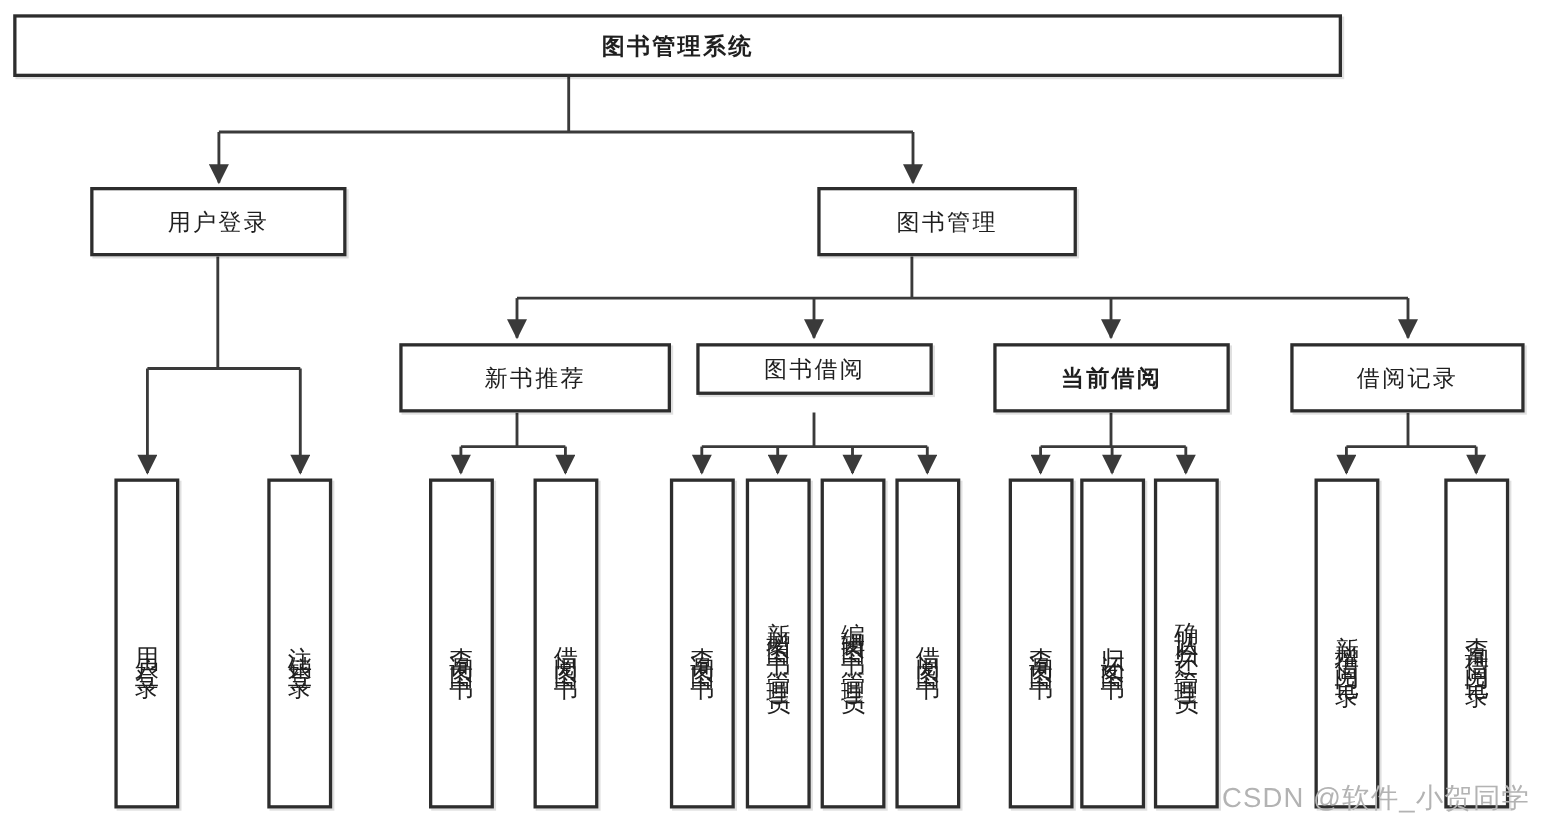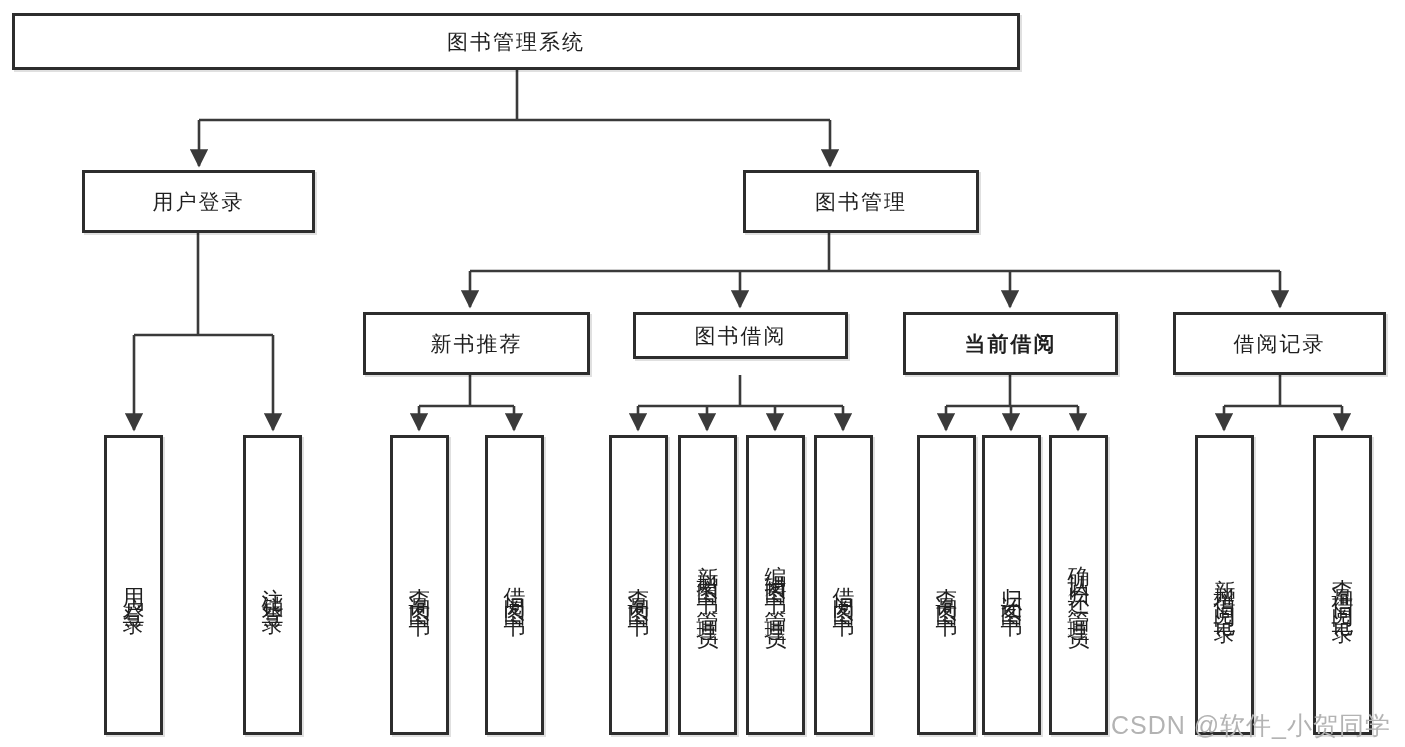--- a/index.html
+++ b/index.html
@@ -77,26 +77,26 @@
     <path d="M946 406 V430" marker-end="url(#arrow)"></path>
     <path d="M1011 406 V430" marker-end="url(#arrow)"></path>
     <path d="M1078 406 V430" marker-end="url(#arrow)"></path>
 
     <path d="M1280 375 V406"></path>
     <path d="M1224 406 H1342"></path>
     <path d="M1224 406 V430" marker-end="url(#arrow)"></path>
     <path d="M1342 406 V430" marker-end="url(#arrow)"></path>
   </svg>
 
-  <div class="node" style="left:12px;top:13px;width:1008px;height:57px;">图书管理系统</div>
+  <div class="node" style="left:12px;top:13px;width:1208px;height:57px;font-weight:bold;">图书管理系统</div>
 
   <div class="node" style="left:82px;top:170px;width:233px;height:63px;">用户登录</div>
   <div class="node" style="left:711px;top:170px;width:236px;height:63px;margin-left:32px;">图书管理</div>
 
-  <div class="node" style="left:363px;top:312px;width:227px;height:63px;">新书推荐</div>
+  <div class="node" style="left:363px;top:312px;width:247px;height:63px;">新书推荐</div>
   <div class="node" style="left:633px;top:312px;width:215px;height:47px;">图书借阅</div>
   <div class="node" style="left:903px;top:312px;width:215px;height:63px;font-weight:bold;">当前借阅</div>
   <div class="node" style="left:1173px;top:312px;width:213px;height:63px;">借阅记录</div>
 
   <div class="node v" style="left:104px;top:435px;width:59px;height:300px;">用户登录</div>
   <div class="node v" style="left:243px;top:435px;width:59px;height:300px;">注销登录</div>
 
   <div class="node v" style="left:390px;top:435px;width:59px;height:300px;">查询图书</div>
   <div class="node v" style="left:485px;top:435px;width:59px;height:300px;">借阅图书</div>
 

